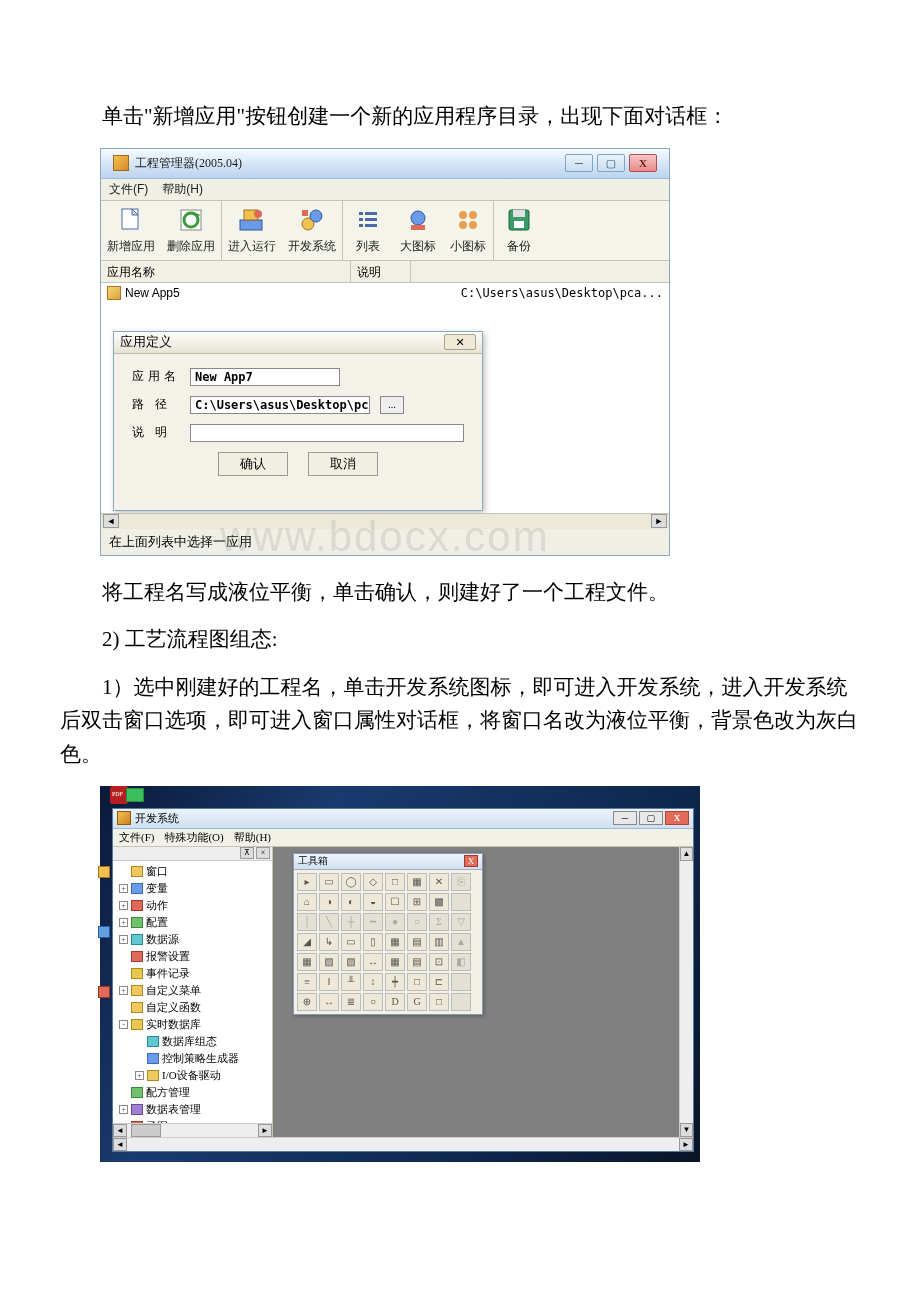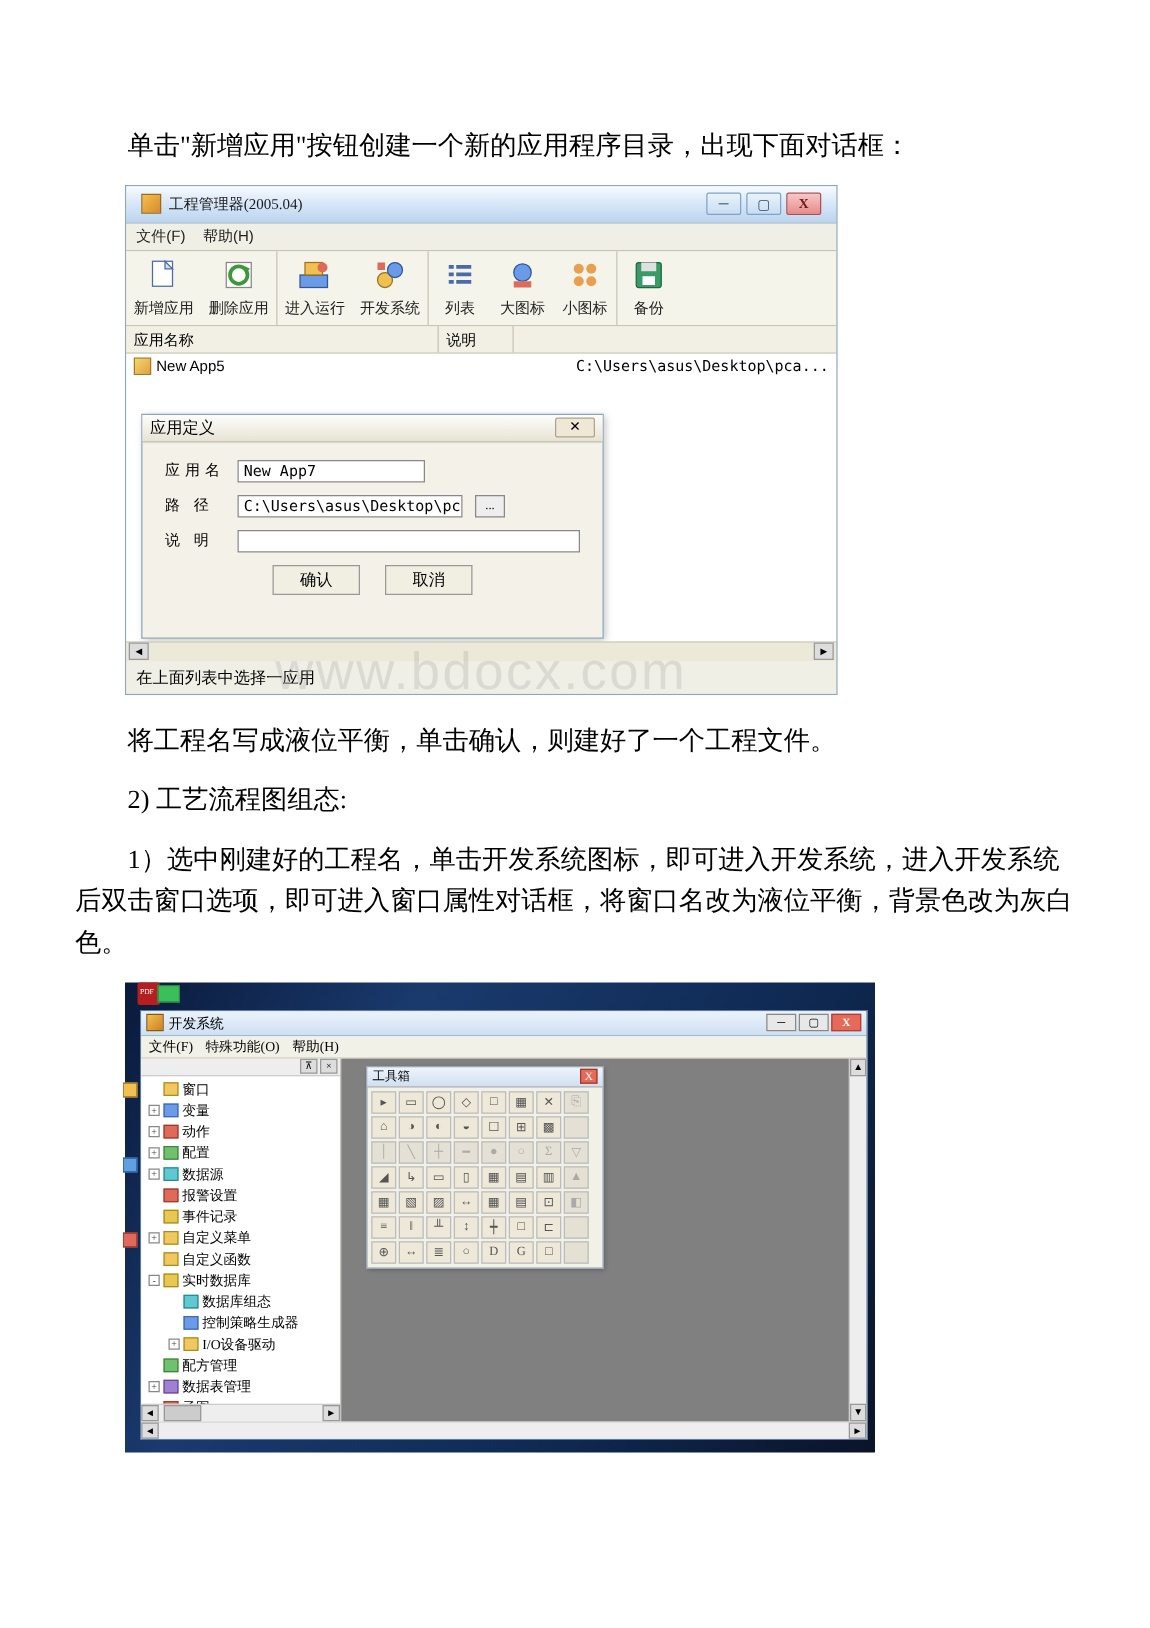--- a/index.html
+++ b/index.html
@@ -118,21 +118,21 @@
   .dlg-title { flex:1; font-size:13px; }
   .dlg-close {
     width:32px; height:16px; border:1px solid #a9a48f; background:#eee8d5;
     border-radius:2px; font-size:11px; text-align:center; line-height:14px;
   }
   .dlg-body { padding: 14px 18px 8px 18px; }
   .dlg-row { display:flex; align-items:center; margin-bottom:10px; gap:10px; font-size:12px; }
   .dlg-label { width:48px; letter-spacing:4px; }
   .dlg-input {
     background:#fff; border:1px solid #888; height:18px; padding:1px 4px;
-    font-family: monospace; font-size:12px; flex:1;
+    font-family: monospace; font-size:12px; flex:1;font-weight:bold;
   }
   .dlg-input.name { width:150px; flex:none; }
   .dlg-input.path { width:180px; flex:none; }
   .dlg-browse { width:24px; height:18px; border:1px solid #888; background:#eee; text-align:center; font-size:10px; line-height:16px; }
   .dlg-btnrow { display:flex; gap:20px; justify-content:center; margin-top:6px; }
   .dlg-btn {
     width:70px; height:24px; background:#f1eee2; border:1px solid #999;
     font-size:13px; text-align:center; line-height:22px;
   }
   

